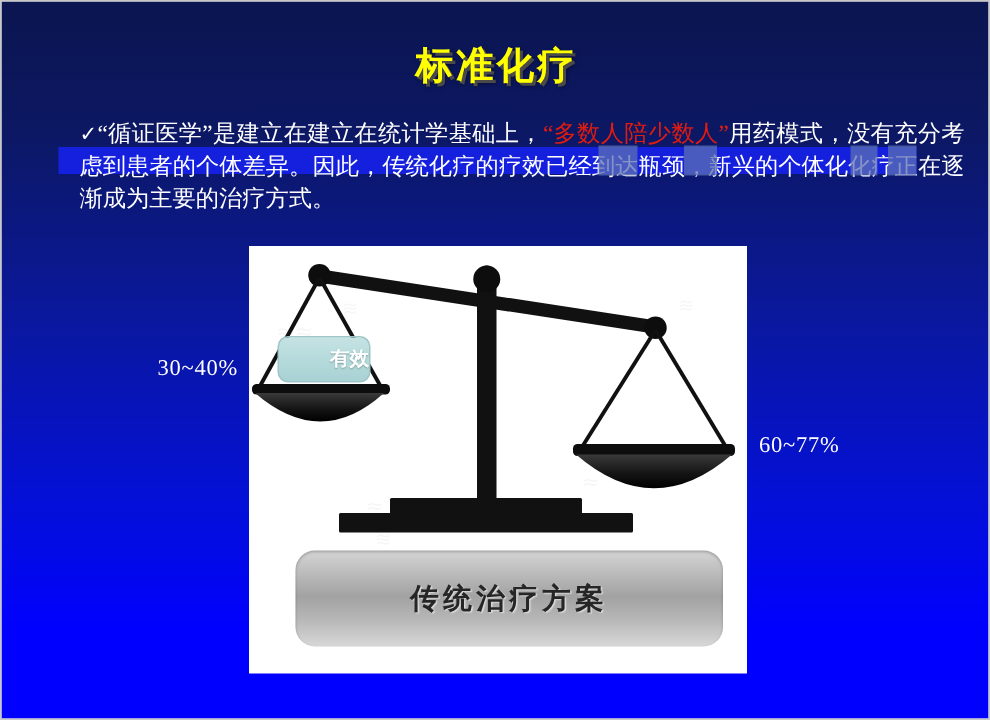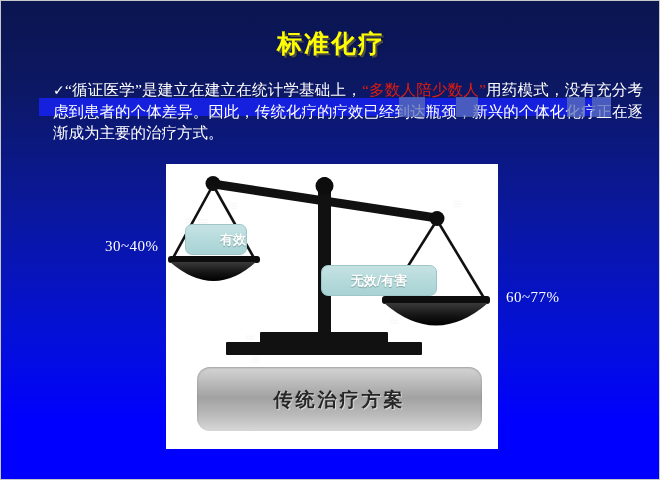--- a/index.html
+++ b/index.html
@@ -219,18 +219,17 @@
         <line x1="271" y1="56" x2="318" y2="134"></line>
       </g>
 
       <g>
         <rect x="216" y="132" width="108" height="8" rx="3" fill="#0d0d0d"></rect>
         <path d="M 218 139 Q 270 184 322 139 Z" fill="url(#panGrad)"></path>
       </g>
     </svg>
 
     <div class="pan-label" id="pan-label-left">有效</div>
-    <div class="pan-label" id="pan-label-right">无效/有害</div>
 
     <div id="base-plate">传统治疗方案</div>
   </div>
 
 </div>
 
 </body></html>

